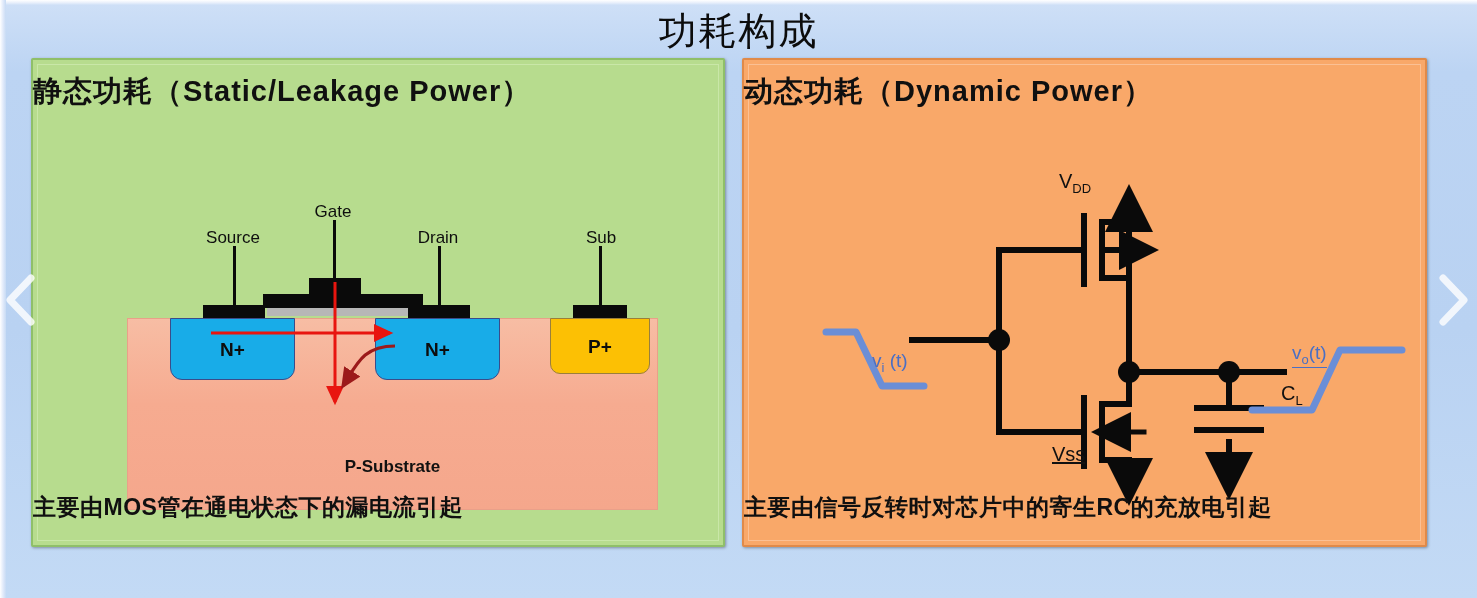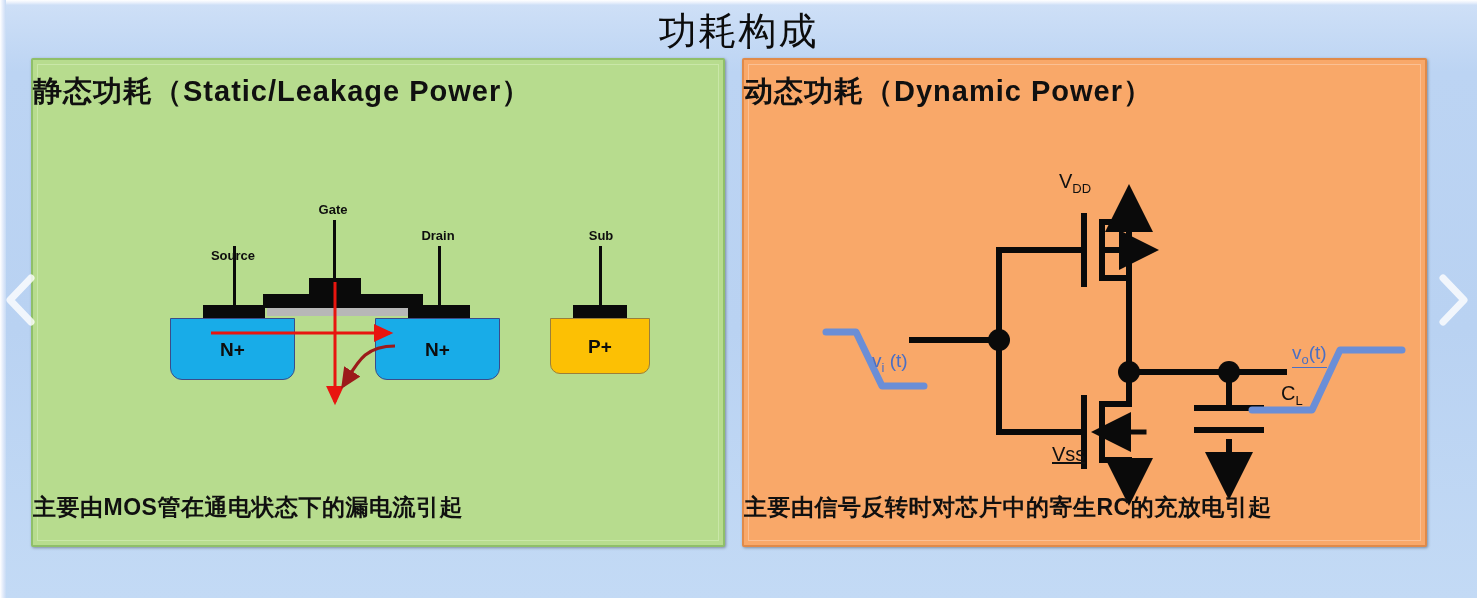--- a/index.html
+++ b/index.html
@@ -97,24 +97,24 @@
   .gate-plate{position:absolute;left:168px;top:144px;width:160px;height:14px;background:#0a0a0a;}
   .gate-stub{position:absolute;left:214px;top:128px;width:52px;height:18px;background:#0a0a0a;}
 
   .lead{position:absolute;width:2.6px;background:#0a0a0a;}
   .lead-src{left:138px;top:96px;height:60px;}
   .lead-gate{left:238px;top:70px;height:60px;}
   .lead-drn{left:343px;top:96px;height:60px;}
   .lead-sub{left:504px;top:96px;height:60px;}
 
   .term{
-    position:absolute;font-size:13px;font-weight:bold;color:#0e0e0e;
+    position:absolute;font-size:17px;font-weight:normal;color:#0e0e0e;
     text-align:center;white-space:nowrap;
   }
-  .t-src{left:88px;top:78px;width:100px;margin-top:20px;}
+  .t-src{left:88px;top:78px;width:100px;}
   .t-gate{left:188px;top:52px;width:100px;}
   .t-drn{left:293px;top:78px;width:100px;}
   .t-sub{left:456px;top:78px;width:100px;}
 
   .mos-svg{position:absolute;left:0;top:0;width:566px;height:345px;overflow:visible;}
 
   
   .circ{position:absolute;left:40px;top:50px;width:600px;height:390px;}
   .circ-svg{position:absolute;left:0;top:0;width:600px;height:390px;overflow:visible;}
   .clbl{position:absolute;font-size:20px;color:#111;white-space:nowrap;}
@@ -143,20 +143,23 @@
 
   <div class="title">功耗构成</div>
 
   <div class="panel panel-left">
     <div class="inner-frame"></div>
 
     <div class="panel-title">静态功耗（Static/Leakage Power）</div>
 
     <div class="mos">
 
+      <div class="mos-sub">
+        <div class="sub-label">P-Substrate</div>
+      </div>
 
       <div class="diff diff-src">
         <span>N+</span>
       </div>
       <div class="diff diff-drn">
         <span>N+</span>
       </div>
       <div class="diff-sub">
         <span>P+</span>
       </div>

